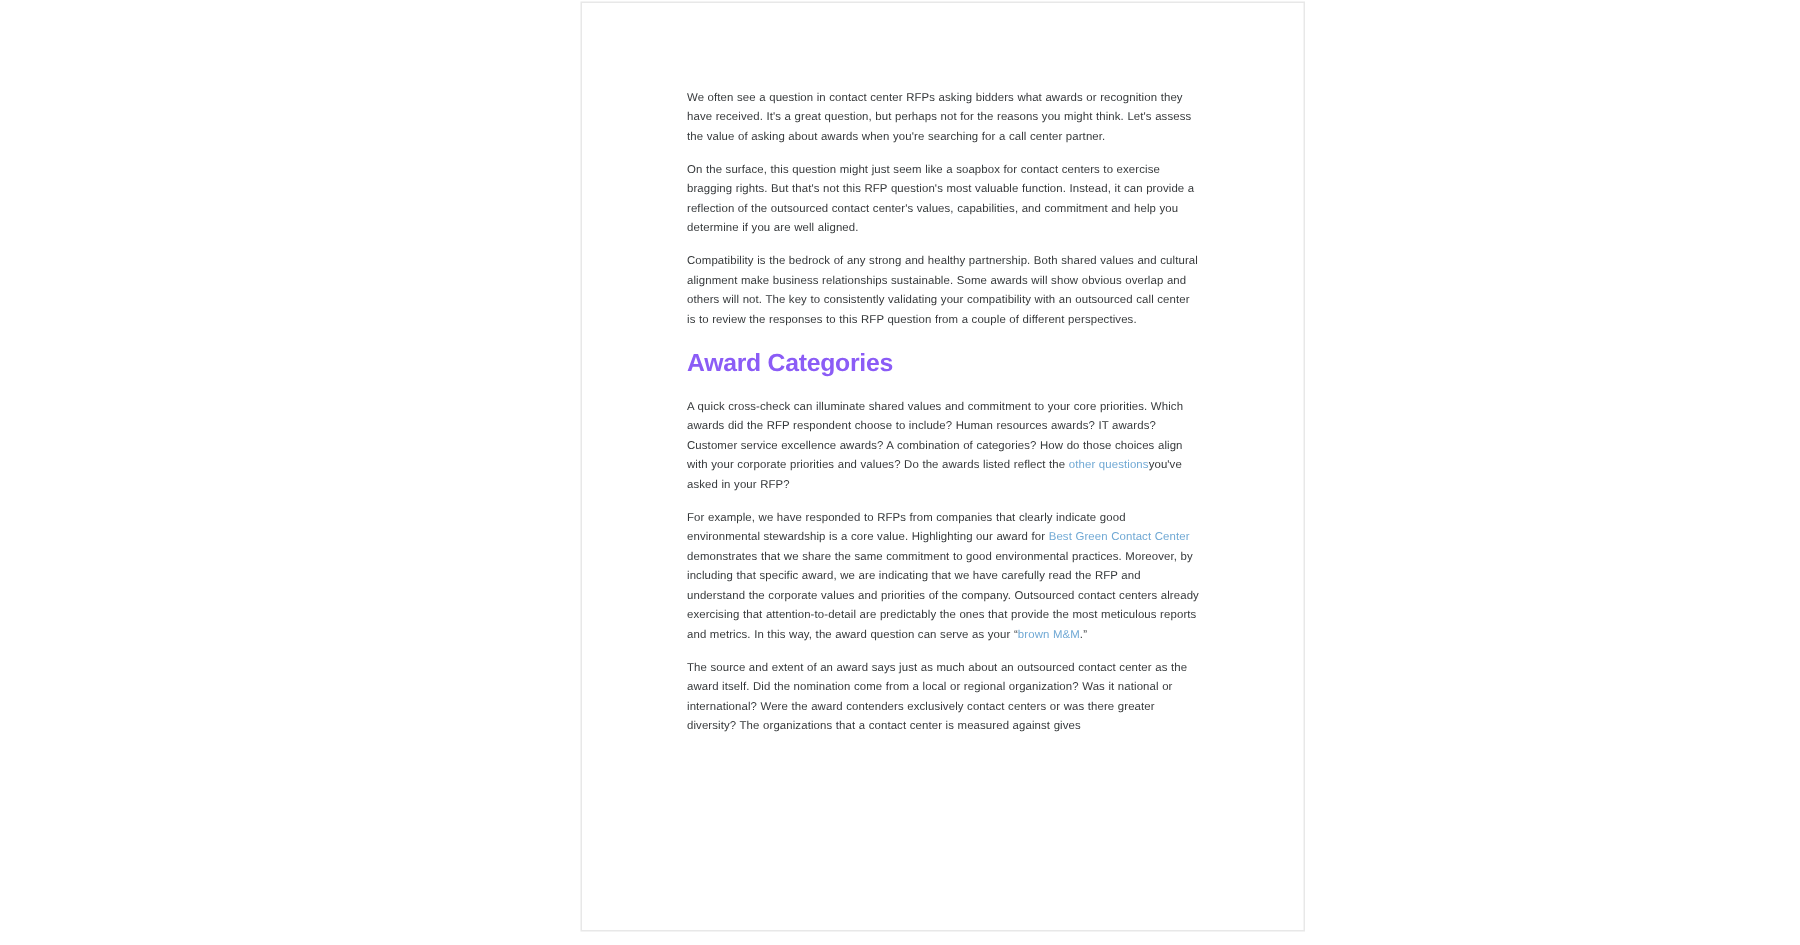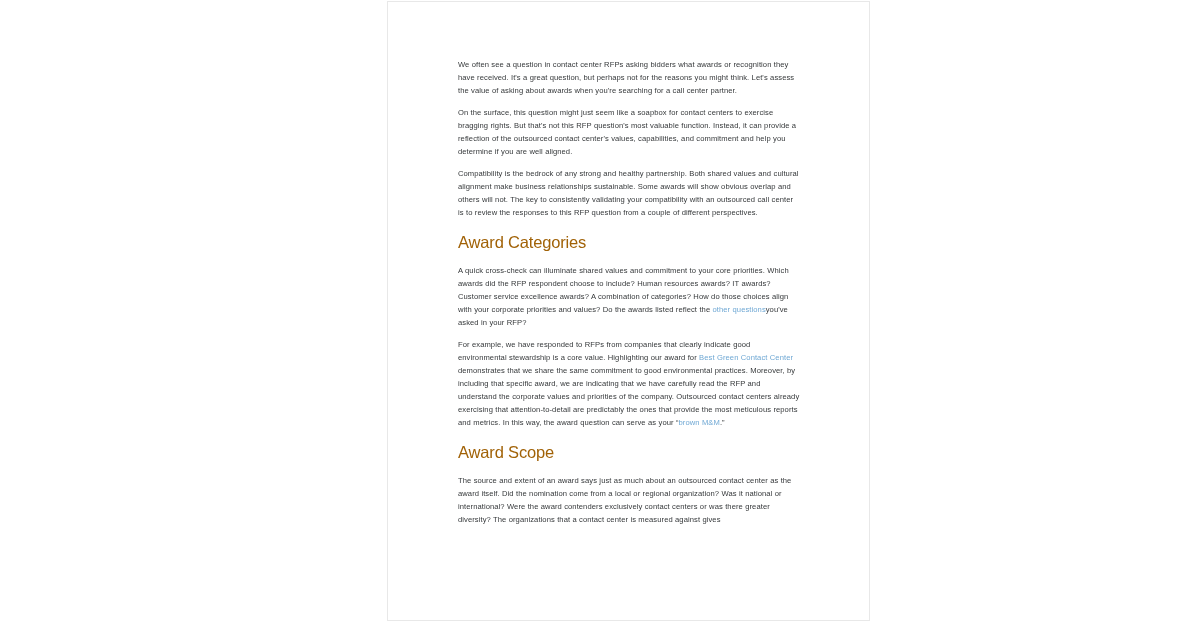--- a/index.html
+++ b/index.html
@@ -59,22 +59,22 @@
   }
 
   .para:last-child {
     margin-bottom: 0;
   }
 
   .heading {
     margin: 13px 0 12px 0;
     font-size: 16.5px;
     line-height: 20px;
-    font-weight: normal;
-    color: #a16207;
+    font-weight: bold;
+    color: #8b5cf6;
     letter-spacing: -0.01em;
   }
 
   .link {
     color: #6fa8d4;
     text-decoration: none;
     cursor: pointer;
     text-align: center;
   }
 </style>
@@ -84,18 +84,17 @@
 <div id="page-root">
 
   <div id="document-sheet">
     <article id="document-body">
         <p class="para"><span>We often see a question in contact center RFPs asking bidders what awards or recognition they have received. It's a great question, but perhaps not for the reasons you might think. Let's assess the value of asking about awards when you're searching for a call center partner.</span></p>
         <p class="para"><span>On the surface, this question might just seem like a soapbox for contact centers to exercise bragging rights. But that's not this RFP question's most valuable function. Instead, it can provide a reflection of the outsourced contact center's values, capabilities, and commitment and help you determine if you are well aligned.</span></p>
         <p class="para"><span>Compatibility is the bedrock of any strong and healthy partnership. Both shared values and cultural alignment make business relationships sustainable. Some awards will show obvious overlap and others will not. The key to consistently validating your compatibility with an outsourced call center is to review the responses to this RFP question from a couple of different perspectives.</span></p>
         <h2 class="heading">Award Categories</h2>
         <p class="para"><span>A quick cross-check can illuminate shared values and commitment to your core priorities. Which awards did the RFP respondent choose to include? Human resources awards? IT awards? Customer service excellence awards? A combination of categories? How do those choices align with your corporate priorities and values? Do the awards listed reflect the </span><a class="link" style="color: rgb(111, 168, 212);">other questions</a><span>you've asked in your RFP?</span></p>
         <p class="para"><span>For example, we have responded to RFPs from companies that clearly indicate good environmental stewardship is a core value. Highlighting our award for </span><a class="link" style="color: rgb(111, 168, 212);">Best Green Contact Center</a><span> demonstrates that we share the same commitment to good environmental practices. Moreover, by including that specific award, we are indicating that we have carefully read the RFP and understand the corporate values and priorities of the company. Outsourced contact centers already exercising that attention-to-detail are predictably the ones that provide the most meticulous reports and metrics. In this way, the award question can serve as your “</span><a class="link" style="color: rgb(111, 168, 212);">brown M&amp;M</a><span>.”</span></p>
-        <h2 class="heading">Award Scope</h2>
         <p class="para"><span>The source and extent of an award says just as much about an outsourced contact center as the award itself.  Did the nomination come from a local or regional organization? Was it national or international? Were the award contenders exclusively contact centers or was there greater diversity? The organizations that a contact center is measured against gives</span></p>
       </article>
   </div>
 
 </div>
 
 </body></html>

